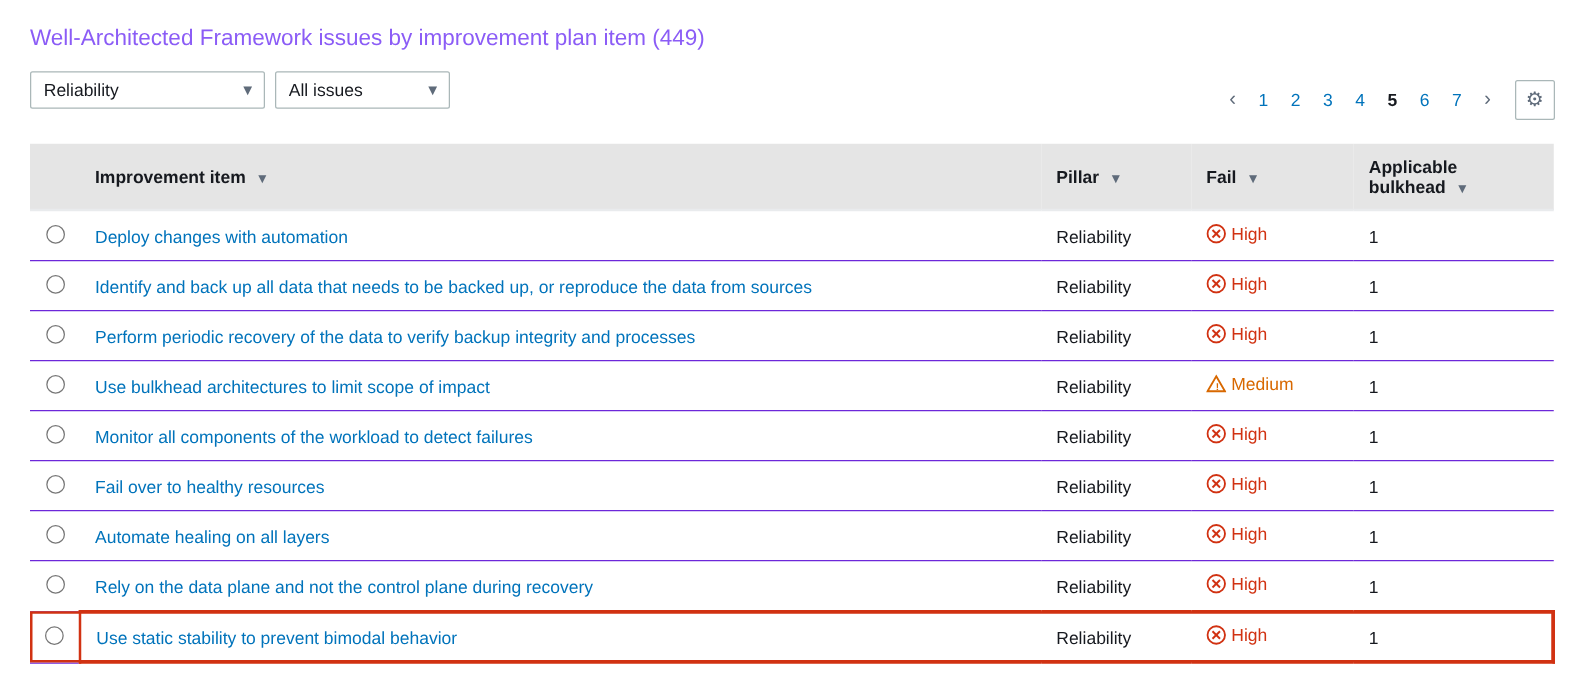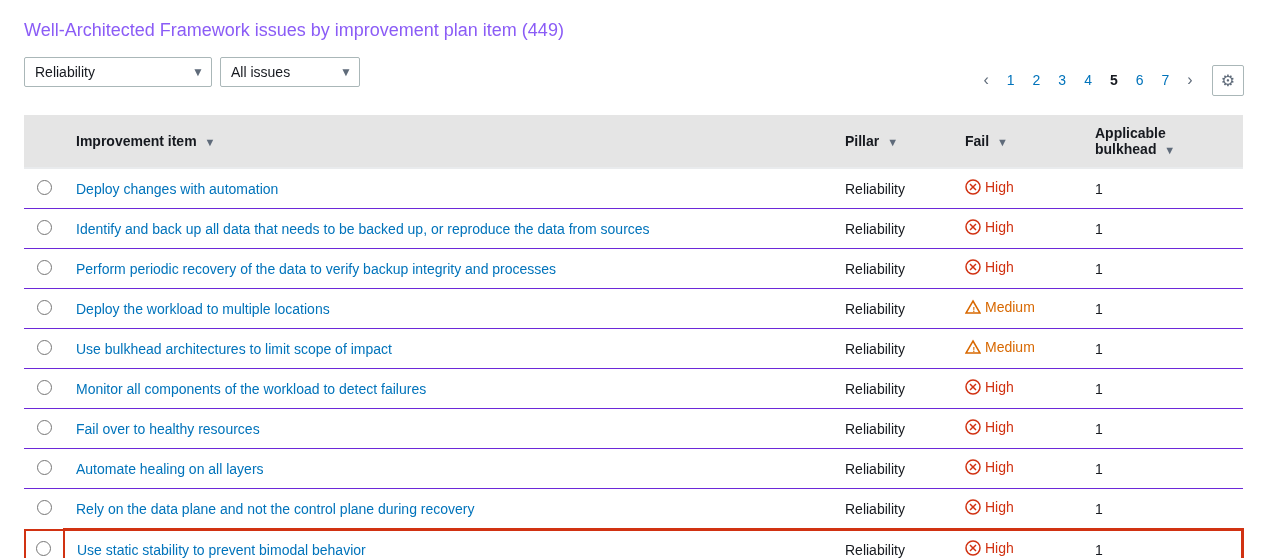--- a/index.html
+++ b/index.html
@@ -149,40 +149,30 @@
           <td class="pillar-cell">Reliability</td>
           <td class="risk-cell"><span class="risk-high"><svg width="16" height="16" viewBox="0 0 16 16" fill="none" xmlns="http://www.w3.org/2000/svg">
                 <circle cx="8" cy="8" r="7" stroke="#d13212" stroke-width="1.5"></circle>
                 <line x1="5" y1="5" x2="11" y2="11" stroke="#d13212" stroke-width="1.5"></line>
                 <line x1="11" y1="5" x2="5" y2="11" stroke="#d13212" stroke-width="1.5"></line>
               </svg> High</span></td>
           <td class="workload-count">1</td>
         </tr>
         <tr>
           <td class="radio-cell"><input type="radio" name="issue-select" style=""></td>
-          <td class="link-cell"><a href="#">Deploy the workload to multiple locations</a></td>
+          <td class="link-cell"><a href="#">Use bulkhead architectures to limit scope of impact</a></td>
           <td class="pillar-cell">Reliability</td>
           <td class="risk-cell"><span class="risk-medium"><svg width="16" height="16" viewBox="0 0 16 16" fill="none" xmlns="http://www.w3.org/2000/svg">
                 <path d="M8 2L15 14H1L8 2Z" stroke="#d86800" stroke-width="1.5" fill="none"></path>
                 <text x="7.5" y="13" font-size="8" fill="#d86800" font-weight="bold">!</text>
               </svg> Medium</span></td>
           <td class="workload-count">1</td>
         </tr>
         <tr>
           <td class="radio-cell"><input type="radio" name="issue-select" style=""></td>
-          <td class="link-cell"><a href="#">Use bulkhead architectures to limit scope of impact</a></td>
-          <td class="pillar-cell">Reliability</td>
-          <td class="risk-cell"><span class="risk-medium"><svg width="16" height="16" viewBox="0 0 16 16" fill="none" xmlns="http://www.w3.org/2000/svg">
-                <path d="M8 2L15 14H1L8 2Z" stroke="#d86800" stroke-width="1.5" fill="none"></path>
-                <text x="7.5" y="13" font-size="8" fill="#d86800" font-weight="bold">!</text>
-              </svg> Medium</span></td>
-          <td class="workload-count">1</td>
-        </tr>
-        <tr>
-          <td class="radio-cell"><input type="radio" name="issue-select" style=""></td>
           <td class="link-cell"><a href="#">Monitor all components of the workload to detect failures</a></td>
           <td class="pillar-cell">Reliability</td>
           <td class="risk-cell"><span class="risk-high"><svg width="16" height="16" viewBox="0 0 16 16" fill="none" xmlns="http://www.w3.org/2000/svg">
                 <circle cx="8" cy="8" r="7" stroke="#d13212" stroke-width="1.5"></circle>
                 <line x1="5" y1="5" x2="11" y2="11" stroke="#d13212" stroke-width="1.5"></line>
                 <line x1="11" y1="5" x2="5" y2="11" stroke="#d13212" stroke-width="1.5"></line>
               </svg> High</span></td>
           <td class="workload-count">1</td>
         </tr>
         <tr>

